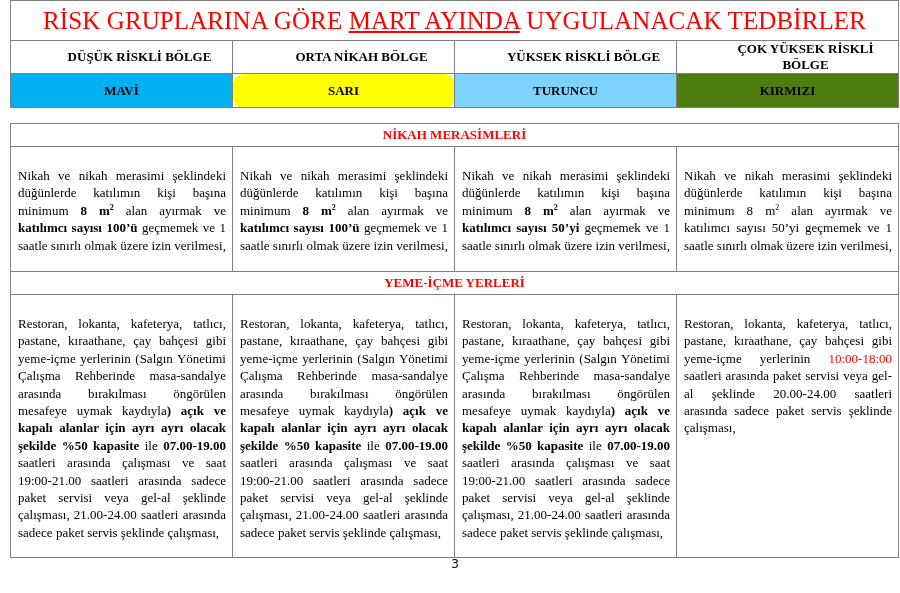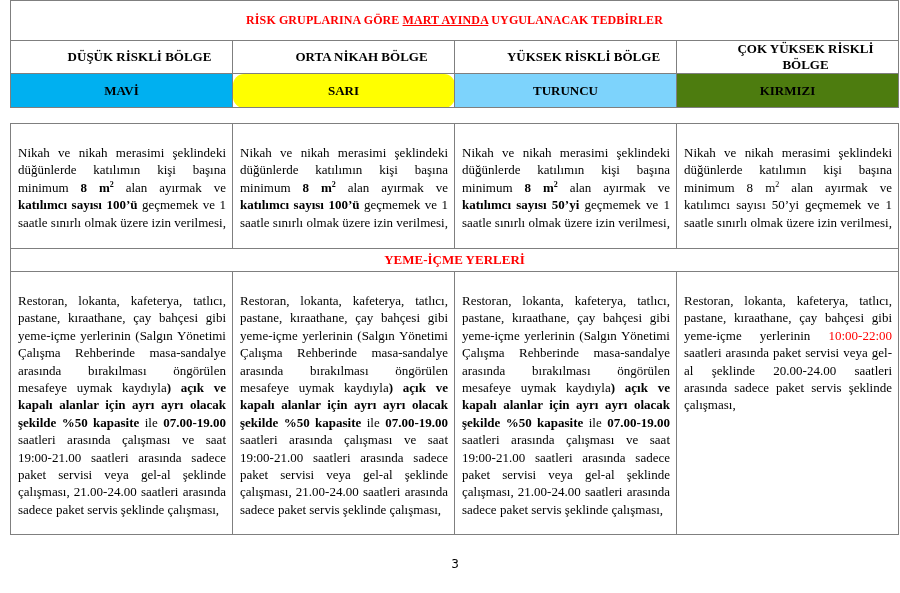--- a/index.html
+++ b/index.html
@@ -4,22 +4,22 @@
 <style>
   html, body { margin: 0; padding: 0; background: #ffffff; }
   body { width: 900px; height: 593px; position: relative; overflow: hidden;
          font-family: "Liberation Serif", "DejaVu Serif", serif; color: #000; }
 
   table { border-collapse: collapse; table-layout: fixed; position: absolute; left: 10px; width: 889px; }
   td { border: 1px solid #7f7f7f; padding: 0; vertical-align: middle; }
 
   
   #risk-table { top: 0; }
-  #risk-table .title-cell { height: 39px; text-align: center; color: #ff0000; font-weight: bold;
-                            font-size: 12px; letter-spacing: 0.1px; }
+  #risk-table .title-cell { height: 39px; text-align: center; color: #ff0000; font-weight: normal;
+                            font-size: 25px; letter-spacing: 0.1px; }
   #risk-table .title-cell .ul { text-decoration: underline; }
   #risk-table .level-cell { height: 32px; text-align: center; font-weight: bold; font-size: 13px; padding-left: 36px; }
   #risk-table .color-cell { height: 33px; text-align: center; font-weight: bold; font-size: 13px; margin-left: 47px; }
 
   
   #measures-table { top: 123px; }
   #measures-table .section-cell { height: 22px; text-align: center; color: #ff0000; font-weight: bold; font-size: 13px; }
   #measures-table .text-cell { vertical-align: top; padding: 20px 6px 0 7px; font-size: 13px; line-height: 17.4px;
                                text-align: justify; }
   #measures-table .nikah-row td.text-cell { height: 104px; }
@@ -48,31 +48,34 @@
     <td class="color-cell" style="background: rgb(0, 176, 240); color: rgb(0, 0, 0);">MAVİ</td>
     <td class="color-cell" style="background: rgb(255, 255, 0); color: rgb(0, 0, 0); border-radius: 11px;">SARI</td>
     <td class="color-cell" style="background: #7dd3fc; color: rgb(0, 0, 0);">TURUNCU</td>
     <td class="color-cell" style="background: #4d7c0f; color: rgb(0, 0, 0);">KIRMIZI</td>
   </tr>
 </tbody>
   </table>
 
 <table id="measures-table">
   <tbody>
+      <tr>
+    <td colspan="4" class="section-cell">NİKAH MERASİMLERİ</td>
+  </tr>
   <tr class="nikah-row">
     <td class="text-cell"><span>Nikah ve nikah merasimi şeklindeki düğünlerde katılımın kişi başına minimum </span><b>8 m</b><b><sup>2</sup></b><span> alan ayırmak ve </span><b>katılımcı sayısı 100’ü</b><span> geçmemek ve 1 saatle sınırlı olmak üzere izin verilmesi,</span></td>
     <td class="text-cell"><span>Nikah ve nikah merasimi şeklindeki düğünlerde katılımın kişi başına minimum </span><b>8 m</b><b><sup>2</sup></b><span> alan ayırmak ve </span><b>katılımcı sayısı 100’ü</b><span> geçmemek ve 1 saatle sınırlı olmak üzere izin verilmesi,</span></td>
     <td class="text-cell"><span>Nikah ve nikah merasimi şeklindeki düğünlerde katılımın kişi başına minimum </span><b>8 m</b><b><sup>2</sup></b><span> alan ayırmak ve </span><b>katılımcı sayısı 50’yi</b><span> geçmemek ve 1 saatle sınırlı olmak üzere izin verilmesi,</span></td>
     <td class="text-cell"><span>Nikah ve nikah merasimi şeklindeki düğünlerde katılımın kişi başına minimum 8 m</span><sup>2</sup><span> alan ayırmak ve katılımcı sayısı 50’yi geçmemek ve 1 saatle sınırlı olmak üzere izin verilmesi,</span></td>
   </tr>
   <tr>
     <td colspan="4" class="section-cell">YEME-İÇME YERLERİ</td>
   </tr>
   <tr class="yeme-row">
     <td class="text-cell"><span>Restoran, lokanta, kafeterya, tatlıcı, pastane, kıraathane, çay bahçesi gibi yeme-içme yerlerinin (Salgın Yönetimi Çalışma Rehberinde masa-sandalye arasında bırakılması öngörülen mesafeye uymak kaydıyla</span><b>) açık ve kapalı alanlar için ayrı ayrı olacak şekilde %50 kapasite</b><span> ile </span><b>07.00-19.00</b><span> saatleri arasında çalışması ve saat 19:00-21.00 saatleri arasında sadece paket servisi veya gel-al şeklinde çalışması, 21.00-24.00 saatleri arasında sadece paket servis şeklinde çalışması,</span></td>
     <td class="text-cell"><span>Restoran, lokanta, kafeterya, tatlıcı, pastane, kıraathane, çay bahçesi gibi yeme-içme yerlerinin (Salgın Yönetimi Çalışma Rehberinde masa-sandalye arasında bırakılması öngörülen mesafeye uymak kaydıyla</span><b>) açık ve kapalı alanlar için ayrı ayrı olacak şekilde %50 kapasite</b><span> ile </span><b>07.00-19.00</b><span> saatleri arasında çalışması ve saat 19:00-21.00 saatleri arasında sadece paket servisi veya gel-al şeklinde çalışması, 21.00-24.00 saatleri arasında sadece paket servis şeklinde çalışması,</span></td>
     <td class="text-cell"><span>Restoran, lokanta, kafeterya, tatlıcı, pastane, kıraathane, çay bahçesi gibi yeme-içme yerlerinin (Salgın Yönetimi Çalışma Rehberinde masa-sandalye arasında bırakılması öngörülen mesafeye uymak kaydıyla</span><b>) açık ve kapalı alanlar için ayrı ayrı olacak şekilde %50 kapasite</b><span> ile </span><b>07.00-19.00</b><span> saatleri arasında çalışması ve saat 19:00-21.00 saatleri arasında sadece paket servisi veya gel-al şeklinde çalışması, 21.00-24.00 saatleri arasında sadece paket servis şeklinde çalışması,</span></td>
-    <td class="text-cell"><span>Restoran, lokanta, kafeterya, tatlıcı, pastane, kıraathane, çay bahçesi gibi yeme-içme yerlerinin </span><span class="red">10:00-22:00</span><span> saatleri arasında paket servisi veya gel-al şeklinde 20.00-24.00 saatleri arasında sadece paket servis şeklinde çalışması,</span></td>
+    <td class="text-cell"><span>Restoran, lokanta, kafeterya, tatlıcı, pastane, kıraathane, çay bahçesi gibi yeme-içme yerlerinin </span><span class="red">10:00-18:00</span><span> saatleri arasında paket servisi veya gel-al şeklinde 20.00-24.00 saatleri arasında sadece paket servis şeklinde çalışması,</span></td>
   </tr>
 </tbody>
   </table>
 
 <div class="page-number">3</div>
 
 </body></html>

